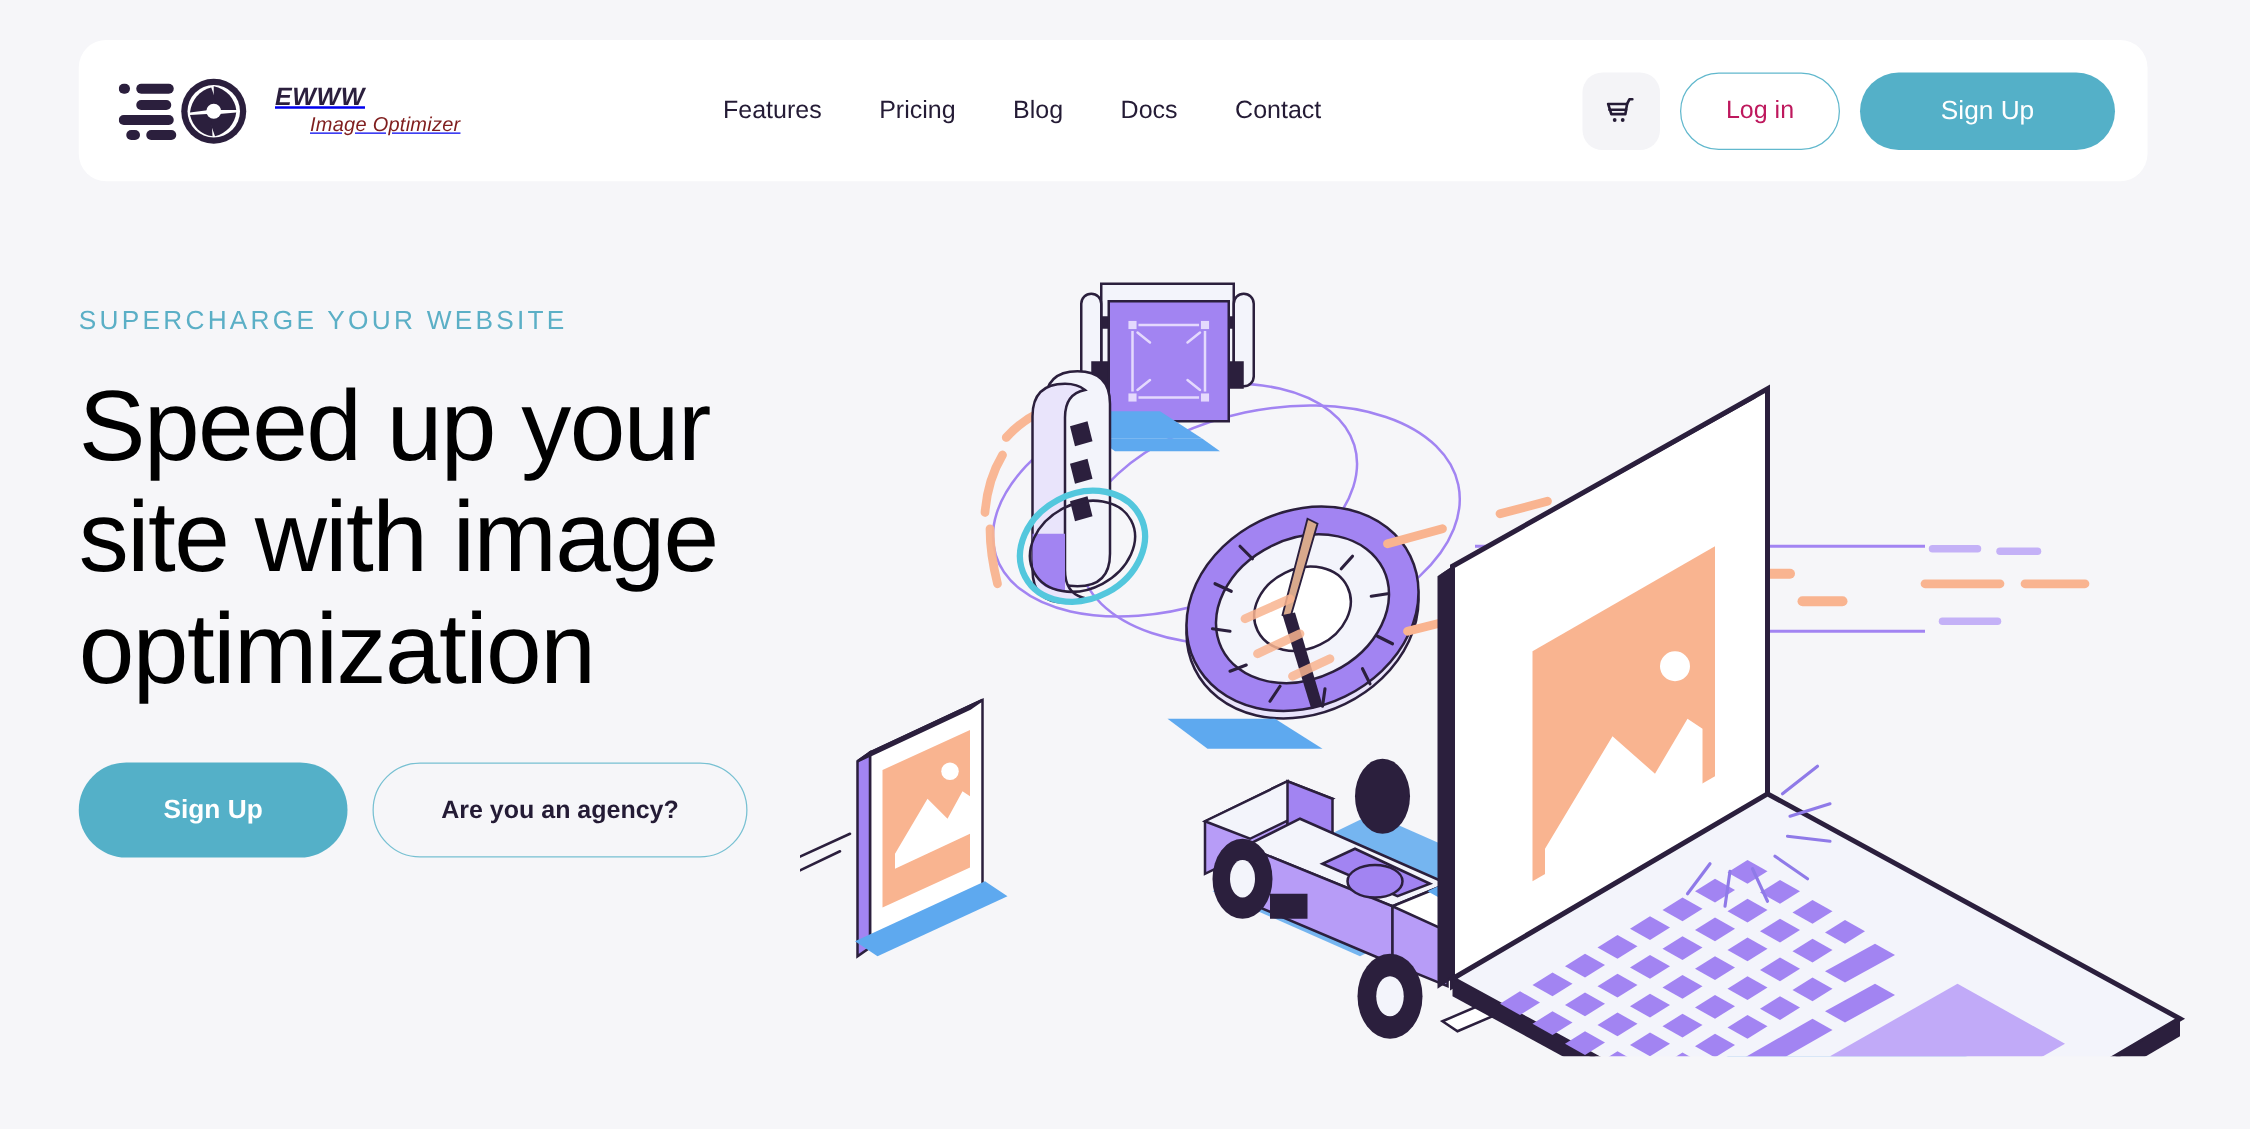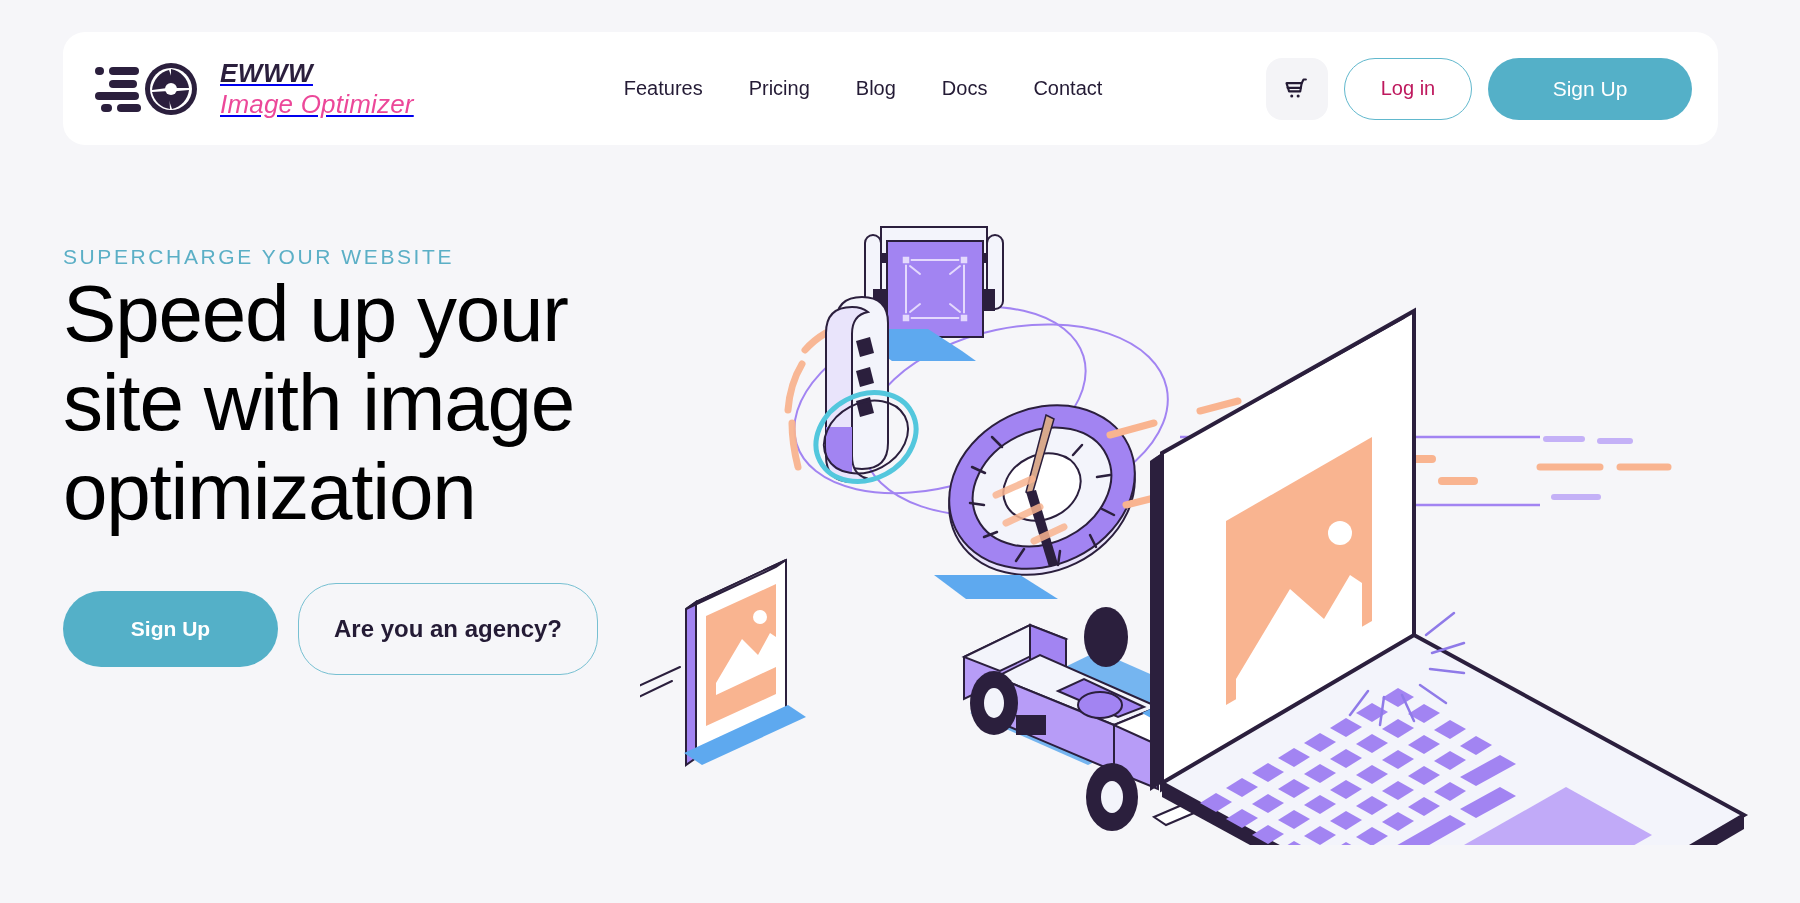--- a/index.html
+++ b/index.html
@@ -42,32 +42,33 @@
     align-items: center;
     gap: 13px;
     margin-left: 6px;
     cursor: pointer;
   }
 
   .brand-mark { width: 112px; height: 56px; flex: none; }
 
   .brand-text { display: flex; flex-direction: column; line-height: 1; }
   .brand-name {
-    font-size: 26px;
+    font-size: 20px;
     font-weight: bold;
     font-style: italic;
     letter-spacing: 0.5px;
     color: #2b1f3d;
   }
   .brand-tag {
-    font-size: 26px;
+    font-size: 16px;
     font-style: italic;
-    color: #ec4899;
+    color: #7f1d1d;
     margin-top: 5px;
     letter-spacing: 0.2px;
+    margin-left: 28px;
   }
 
   .nav {
     display: flex;
     align-items: center;
     gap: 46px;
     margin-left: 210px;
   }
   .nav-link {
     font-size: 20px;
@@ -127,20 +128,21 @@
     left: 63px;
     top: 245px;
     width: 700px;
   }
 
   .eyebrow {
     font-size: 21px;
     letter-spacing: 2.6px;
     color: #5bafc6;
     text-transform: uppercase;
+    margin-bottom: 27px;
   }
 
   .hero-title {
     font-size: 80px;
     line-height: 89px;
     font-weight: normal;
     color: #000000;
     letter-spacing: -1.2px;
     max-width: 590px;
   }
@@ -168,26 +170,26 @@
     border: none;
     color: #ffffff;
     font-size: 21px;
     font-weight: bold;
     font-family: inherit;
     cursor: pointer;
   }
 
   .btn-agency {
     width: 300px;
-    height: 92px;
+    height: 76px;
     border-radius: 38px;
     background: transparent;
     border: 1.6px solid #77c0d2;
     color: #241b35;
-    font-size: 24px;
+    font-size: 20px;
     font-weight: bold;
     font-family: inherit;
     cursor: pointer;
   }
 
   
   .hero-art {
     position: absolute;
     left: 640px;
     top: 205px;

